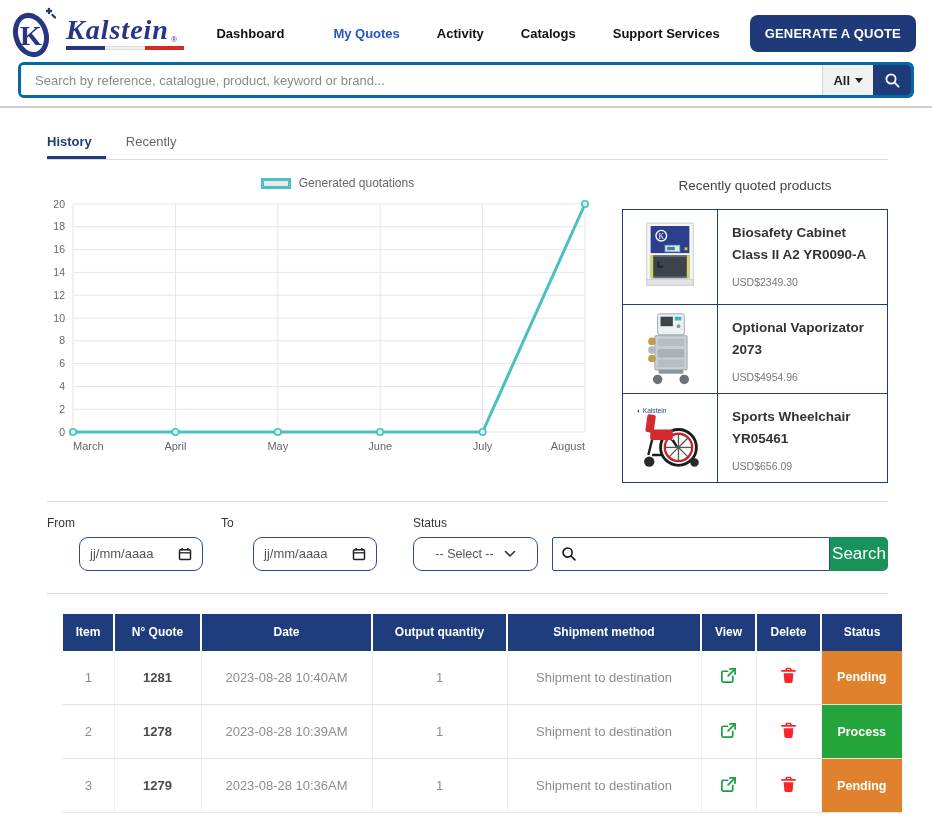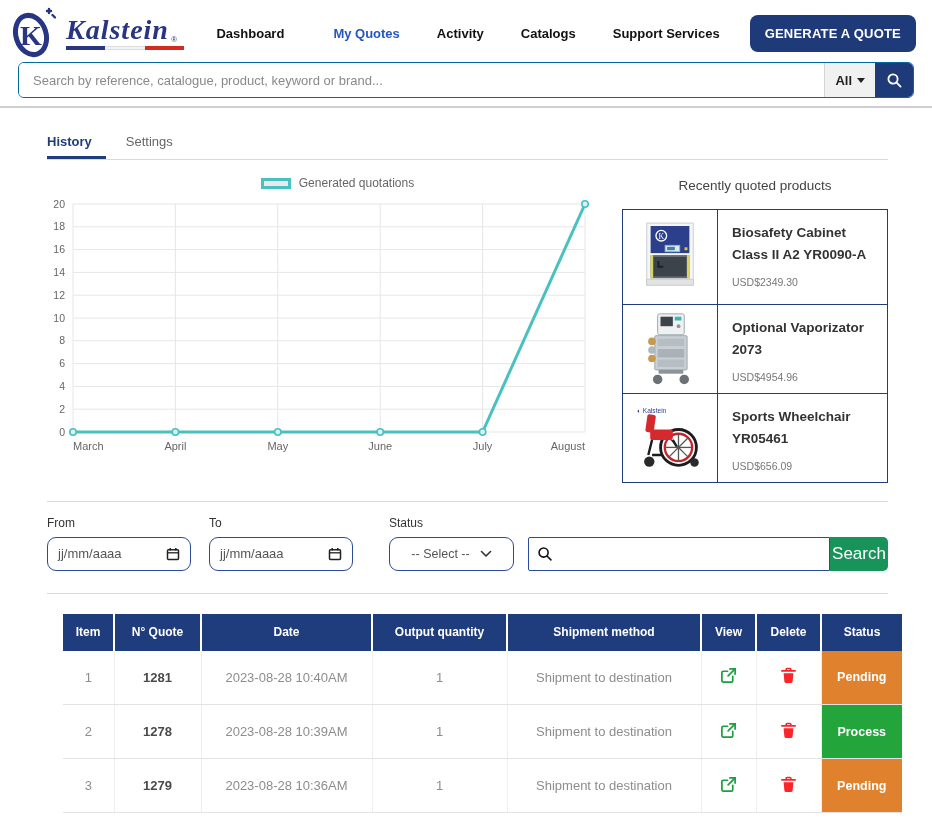--- a/index.html
+++ b/index.html
@@ -15,21 +15,21 @@
   .flag-bar span:nth-child(1){ background:#283583; flex:1; }
   .flag-bar span:nth-child(2){ background:#f2f2f2; flex:1; border-top:1px solid #ddd; border-bottom:1px solid #ddd; }
   .flag-bar span:nth-child(3){ background:#d52b1e; flex:1; }
   .reg-mark { font-size:8px; color:#283583; align-self:flex-end; margin-left:2px; }
   .nav { display:flex; align-items:center; gap:37px; margin-left:auto; }
   .nav-item { font-size:13px; font-weight:bold; color:#111; cursor:pointer; white-space:nowrap; }
   .nav-item.active { color:#2456c4;margin-left:12px; }
   .gen-quote-btn { margin-left:30px; background:#1e3a78; color:#fff; font-weight:bold; font-size:13px; border:none; border-radius:8px; padding:11px 15px; cursor:pointer; letter-spacing:.2px; }
 
   
-  .search-row { margin:4px 18px 0 18px; display:flex; height:36px; border:1px solid #0369a1; border-radius:6px; overflow:hidden; background:#fff; }
+  .search-row { margin:4px 18px 0 18px; display:flex; height:36px; border:3px solid #0369a1; border-radius:6px; overflow:hidden; background:#fff; }
   .search-row input { flex:1; border:none; outline:none; padding:0 14px; font-size:13px; color:#333; font-family:inherit; }
   .search-row input::placeholder { color:#8a8a8a; }
   .search-cat { display:flex; align-items:center; gap:5px; padding:4px 10px; background:#f1f1f1; border-left:1px solid #d5d5d5; font-size:13px; font-weight:bold; color:#222; cursor:pointer; }
   .caret-down { width:0; height:0; border-left:4px solid transparent; border-right:4px solid transparent; border-top:5px solid #222; }
   .search-go { width:38px; background:#1e3a78; border:none; display:flex; align-items:center; justify-content:center; cursor:pointer; }
 
   .full-divider { margin-top:8px; height:2px; background:#cfcfcf; }
 
   
   .tabs { display:flex; gap:34px; padding:26px 47px 0 47px; }
@@ -53,21 +53,21 @@
   .product-info { flex:1; padding:12px 12px 10px 14px; }
   .product-name { font-size:13.5px; font-weight:bold; color:#333; line-height:1.65; }
   .product-price { font-size:10.5px; color:#777; margin-top:9px; }
   .product-row.tall .product-img-cell { min-height:94px; }
 
   
   .section-divider { margin:18px 44px 0 47px; height:1px; background:#dadada; }
   .filters { display:flex; align-items:flex-end; padding:14px 44px 0 47px; gap:18px; }
   .filter-group { display:flex; flex-direction:column; }
   .filter-label { font-size:12px; color:#333; margin-bottom:7px; }
-  .date-input { width:144px; height:34px; border:1.5px solid #2b4a9b; border-radius:9px; display:flex; align-items:center; padding:0 10px; gap:6px; background:#fff; cursor:text; }
+  .date-input { width:124px; height:34px; border:1.5px solid #2b4a9b; border-radius:9px; display:flex; align-items:center; padding:0 10px; gap:6px; background:#fff; cursor:text;margin-left:32px; }
   .date-input .ph { flex:1; font-size:13px; color:#555; }
   .status-select { width:125px; height:34px; border:1.5px solid #2b4a9b; border-radius:9px; display:flex; align-items:center; justify-content:center; gap:10px; font-size:12.5px; color:#555; background:#fff; cursor:pointer; }
   .table-search { display:flex; flex:1; align-items:flex-end; }
   .table-search-box { flex:1; height:34px; border:1.5px solid #2b4a9b; border-radius:2px 0 0 2px; display:flex; align-items:center; padding:0 8px; background:#fff; }
   .table-search-box input { flex:1; border:none; outline:none; font-size:13px; font-family:inherit; margin-left:6px; }
   .search-btn { height:34px; width:58px; background:#18935a; color:#fff; border:none; font-size:17px; border-radius:0 5px 5px 0; cursor:pointer; }
 
   
   .table-wrap { padding:20px 44px 0 63px; }
   table { width:100%; border-collapse:collapse; table-layout:fixed; }
@@ -123,21 +123,21 @@
       <circle cx="7" cy="7" r="4.6" fill="none" stroke="#fff" stroke-width="1.8"></circle>
       <line x1="10.4" y1="10.4" x2="14.6" y2="14.6" stroke="#fff" stroke-width="1.8" stroke-linecap="round"></line>
     </svg>
   </button>
 </div>
 
 <div class="full-divider"></div>
 
 <div class="tabs">
   <div class="tab active">History</div>
-  <div class="tab">Settings</div>
+  <div class="tab">Recently</div>
 </div>
 <div class="tabs-underline"></div>
 
 <div class="main-row">
   <div class="chart-col">
     <div class="chart-legend">
       <span class="legend-swatch"></span>
       <span class="legend-label">Generated quotations</span>
     </div>
     <div id="chart-host"><svg width="541" height="268" viewBox="0 0 541 268" style="overflow: visible;">

